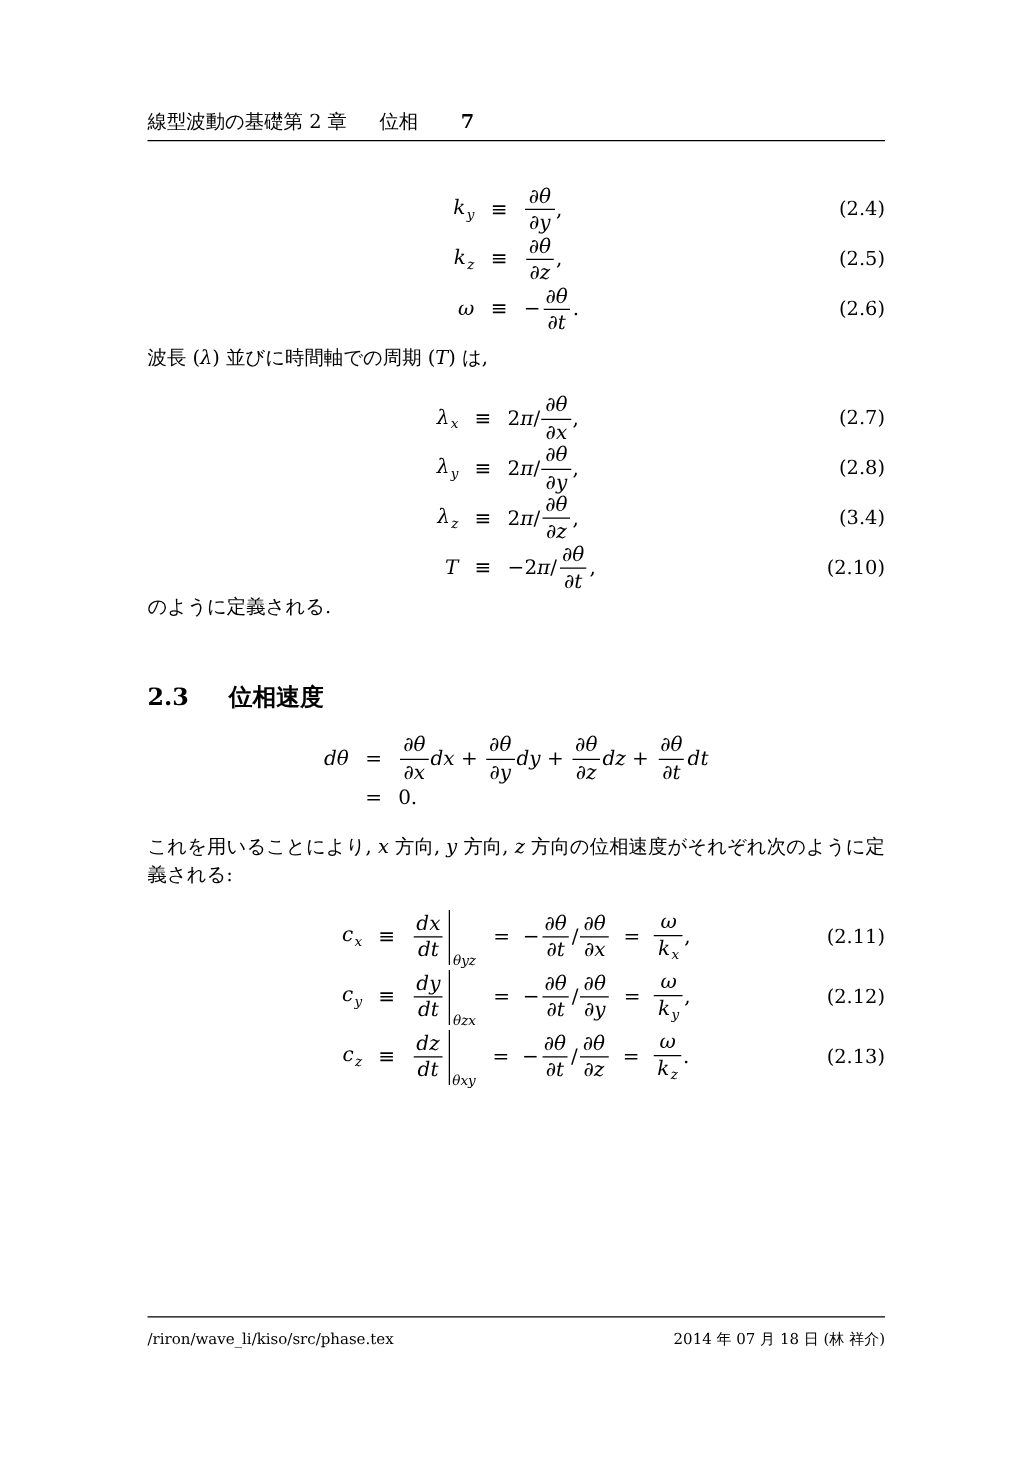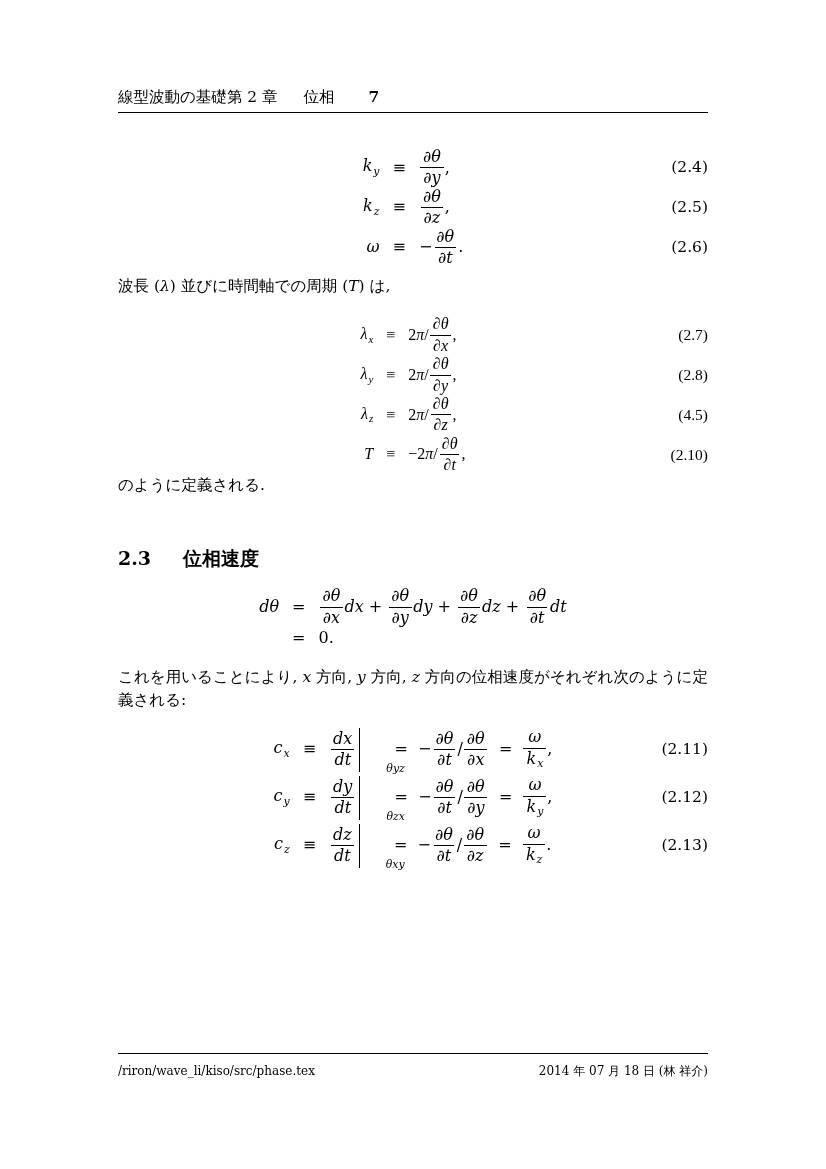--- a/index.html
+++ b/index.html
@@ -19,38 +19,38 @@
   .p2{margin-top:21px;}
   .p3{margin-top:18px;}
   .par .tk{white-space:normal;}
   
   .sechead{font-size:19px;font-weight:bold;margin:48px 0 0 0;line-height:26px;}
   .secnum{margin-right:32px;}
   
   .eqgroup{display:grid;grid-template-columns:1fr auto auto auto 1fr;align-items:center;
            font-size:16px;line-height:1.15;}
   .grpA{margin-top:35px;row-gap:0;}
-  .grpB{margin-top:17px;row-gap:0;font-family:Liberation Serif, serif;}
+  .grpB{margin-top:17px;row-gap:0;}
   .grpD{margin-top:16px;row-gap:2px;}
   .grpC{margin-top:16px;row-gap:4px;}
   .lhs{grid-column:2;display:inline-flex;align-items:center;justify-self:end;}
   .rel{grid-column:3;padding:0 13px;align-self:center;}
   .rhs{grid-column:4;display:inline-flex;align-items:center;justify-self:start;}
   .eqnum{grid-column:5;justify-self:end;align-self:center;font-size:15.5px;}
   .m .tk{white-space:pre;}
   .it{font-style:italic;}
   .msub{font-size:0.68em;font-style:italic;vertical-align:-0.35em;margin-left:1px;}
   
   .mf{display:inline-flex;flex-direction:column;align-items:center;margin:0 1px;}
   .mf .fn{display:inline-flex;justify-content:center;padding:0 3px 1px 3px;}
   .mf .fd{display:inline-flex;justify-content:center;border-top:1px solid #000;padding:1px 3px 0 3px;}
   
   .mbar{display:inline-block;width:1px;background:#000;height:44px;position:relative;
         margin-left:3px;margin-right:24px;align-self:center;}
-  .mbar .bsub{position:absolute;left:3px;bottom:-4px;font-size:0.68em;white-space:nowrap;margin-left:24px;}
+  .mbar .bsub{position:absolute;left:3px;bottom:-4px;font-size:0.68em;white-space:nowrap;}
   
   .ftr{position:absolute;left:118px;right:118px;top:1053px;font-size:12px;}
   .ftr .rule{margin-top:0;}
   .ftr-row{display:flex;justify-content:space-between;margin-top:7px;line-height:20px;}
 </style>
 </head>
 <body>
 
 <div class="page">
   <div class="content">
@@ -167,21 +167,21 @@
           <span class="mf">
             <span class="fn">
               <span class="tk it">∂θ</span>
             </span>
             <span class="fd">
               <span class="tk it">∂z</span>
             </span>
           </span>
           <span class="tk">,</span>
         </span>
-        <span class="eqnum">(4.5)</span>
+        <span class="eqnum">(3.4)</span>
         <span class="lhs m">
           <span class="tk it">T</span>
         </span>
         <span class="rel tk">≡</span>
         <span class="rhs m">
           <span class="tk">−2</span>
           <span class="tk it">π</span>
           <span class="tk">/</span>
           <span class="mf">
             <span class="fn">

